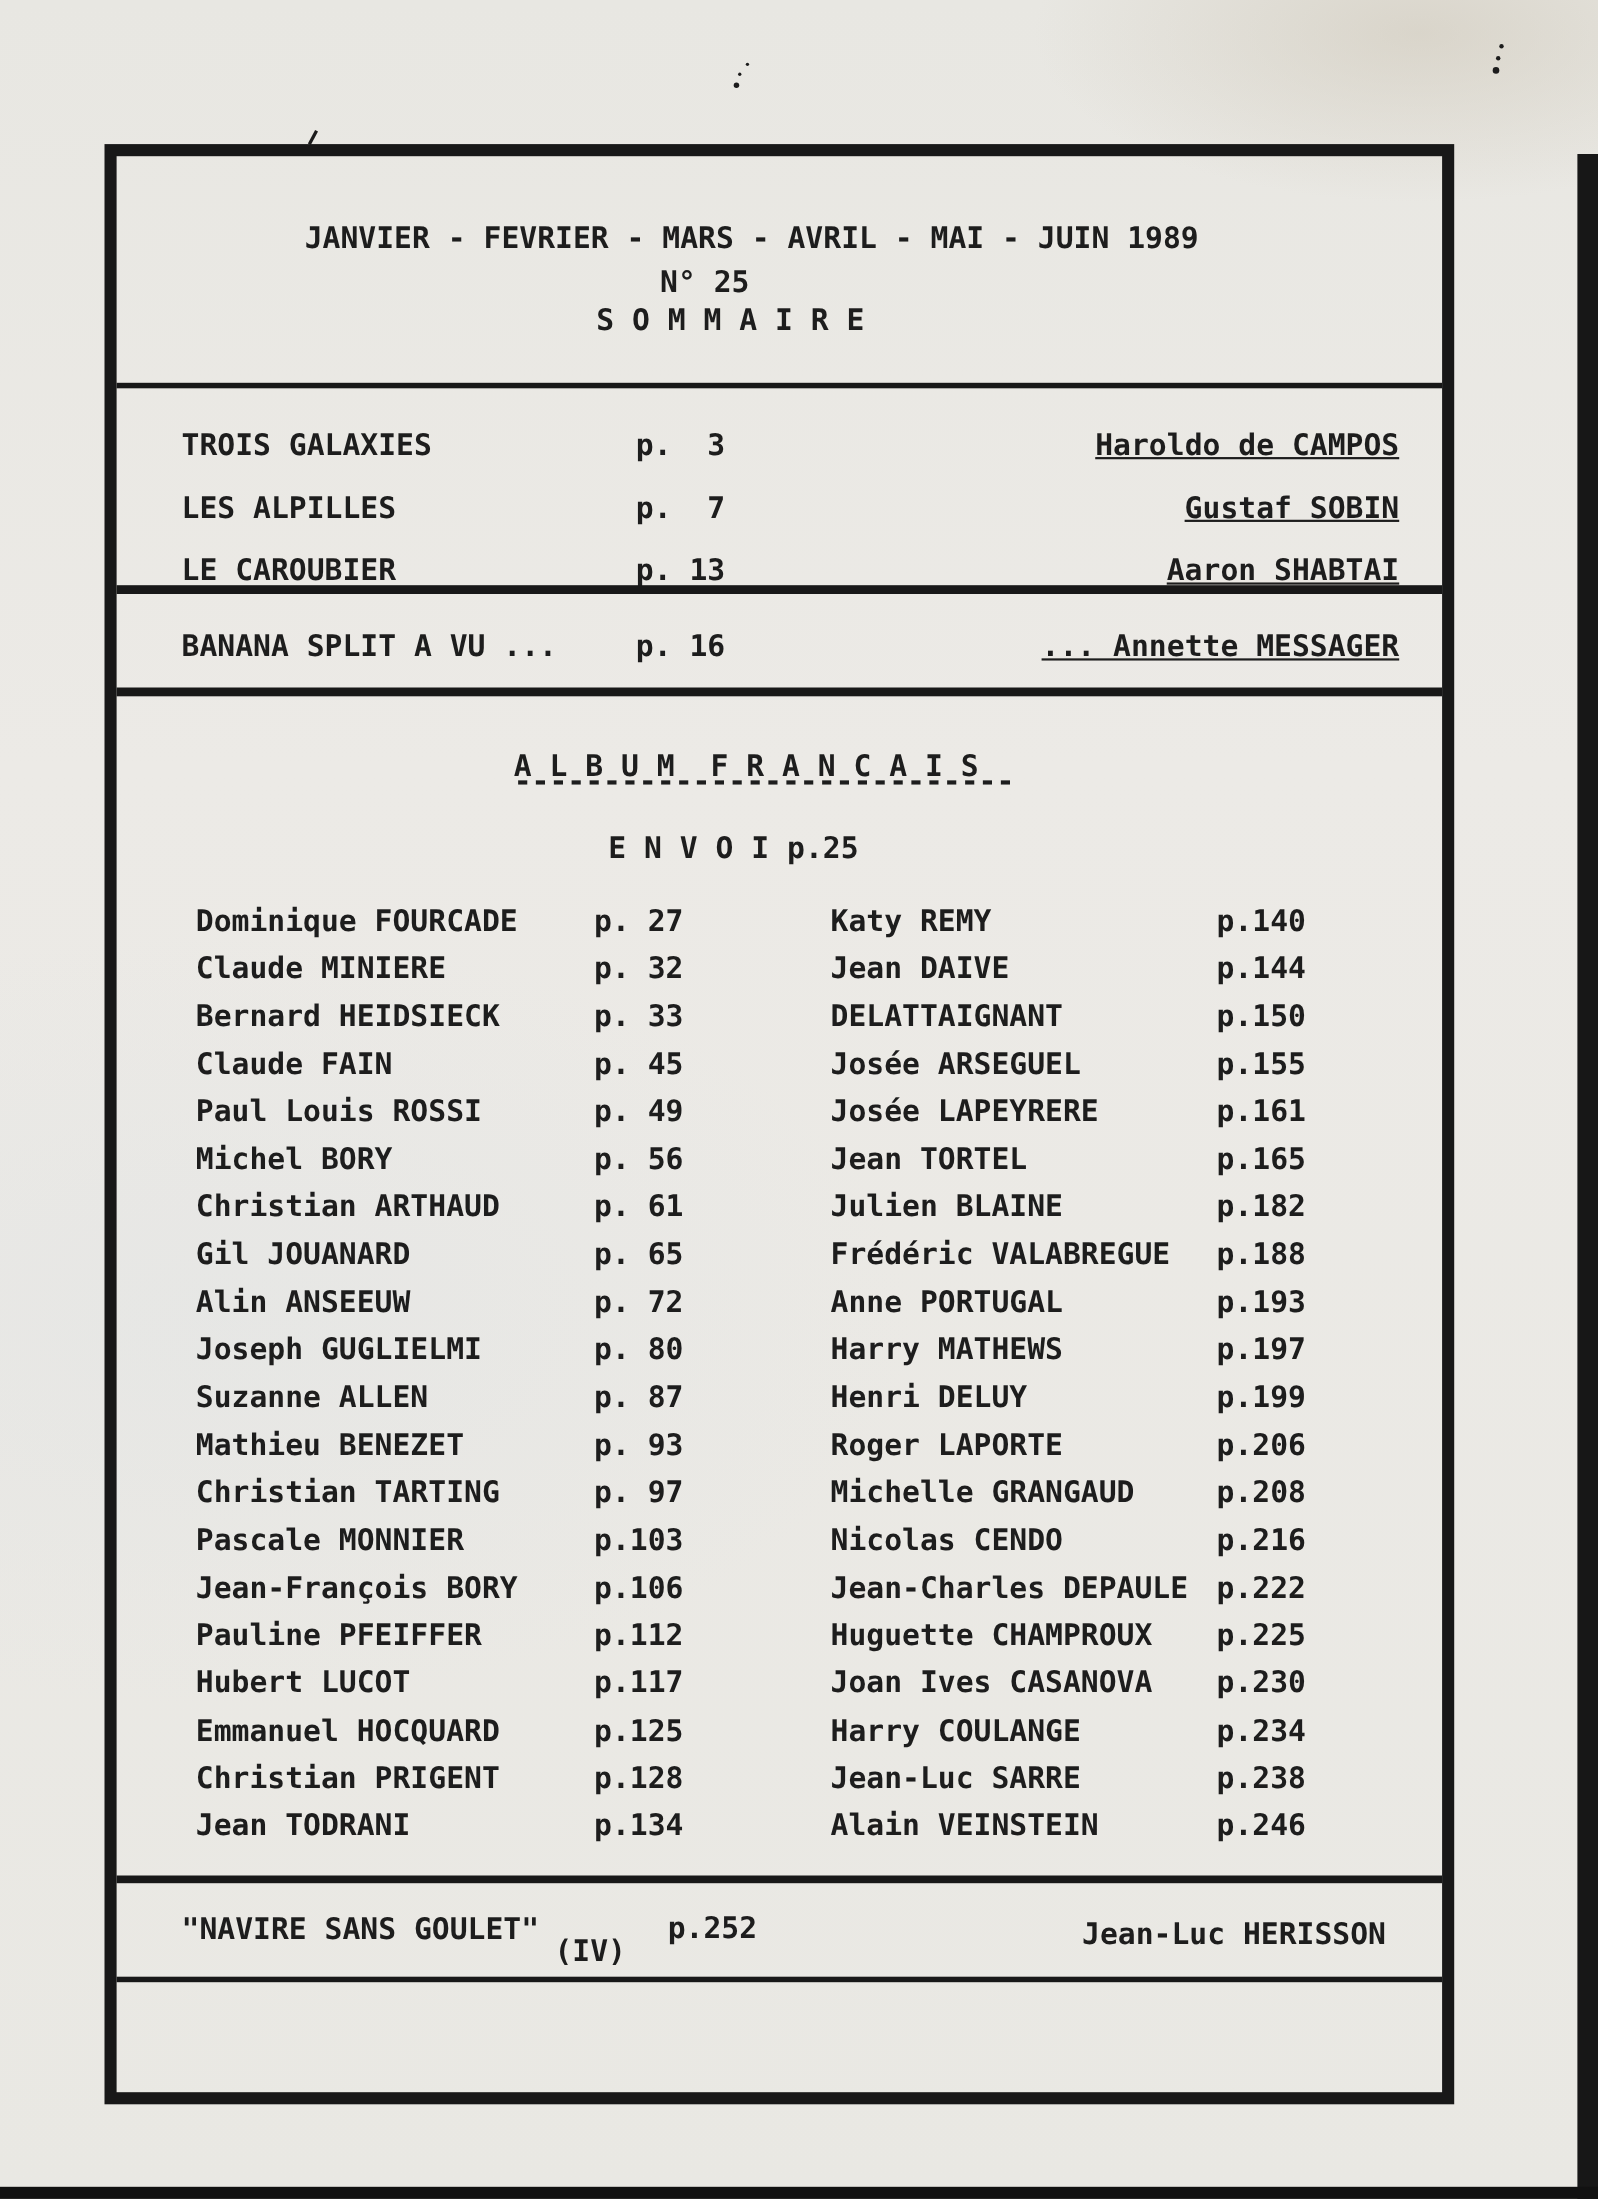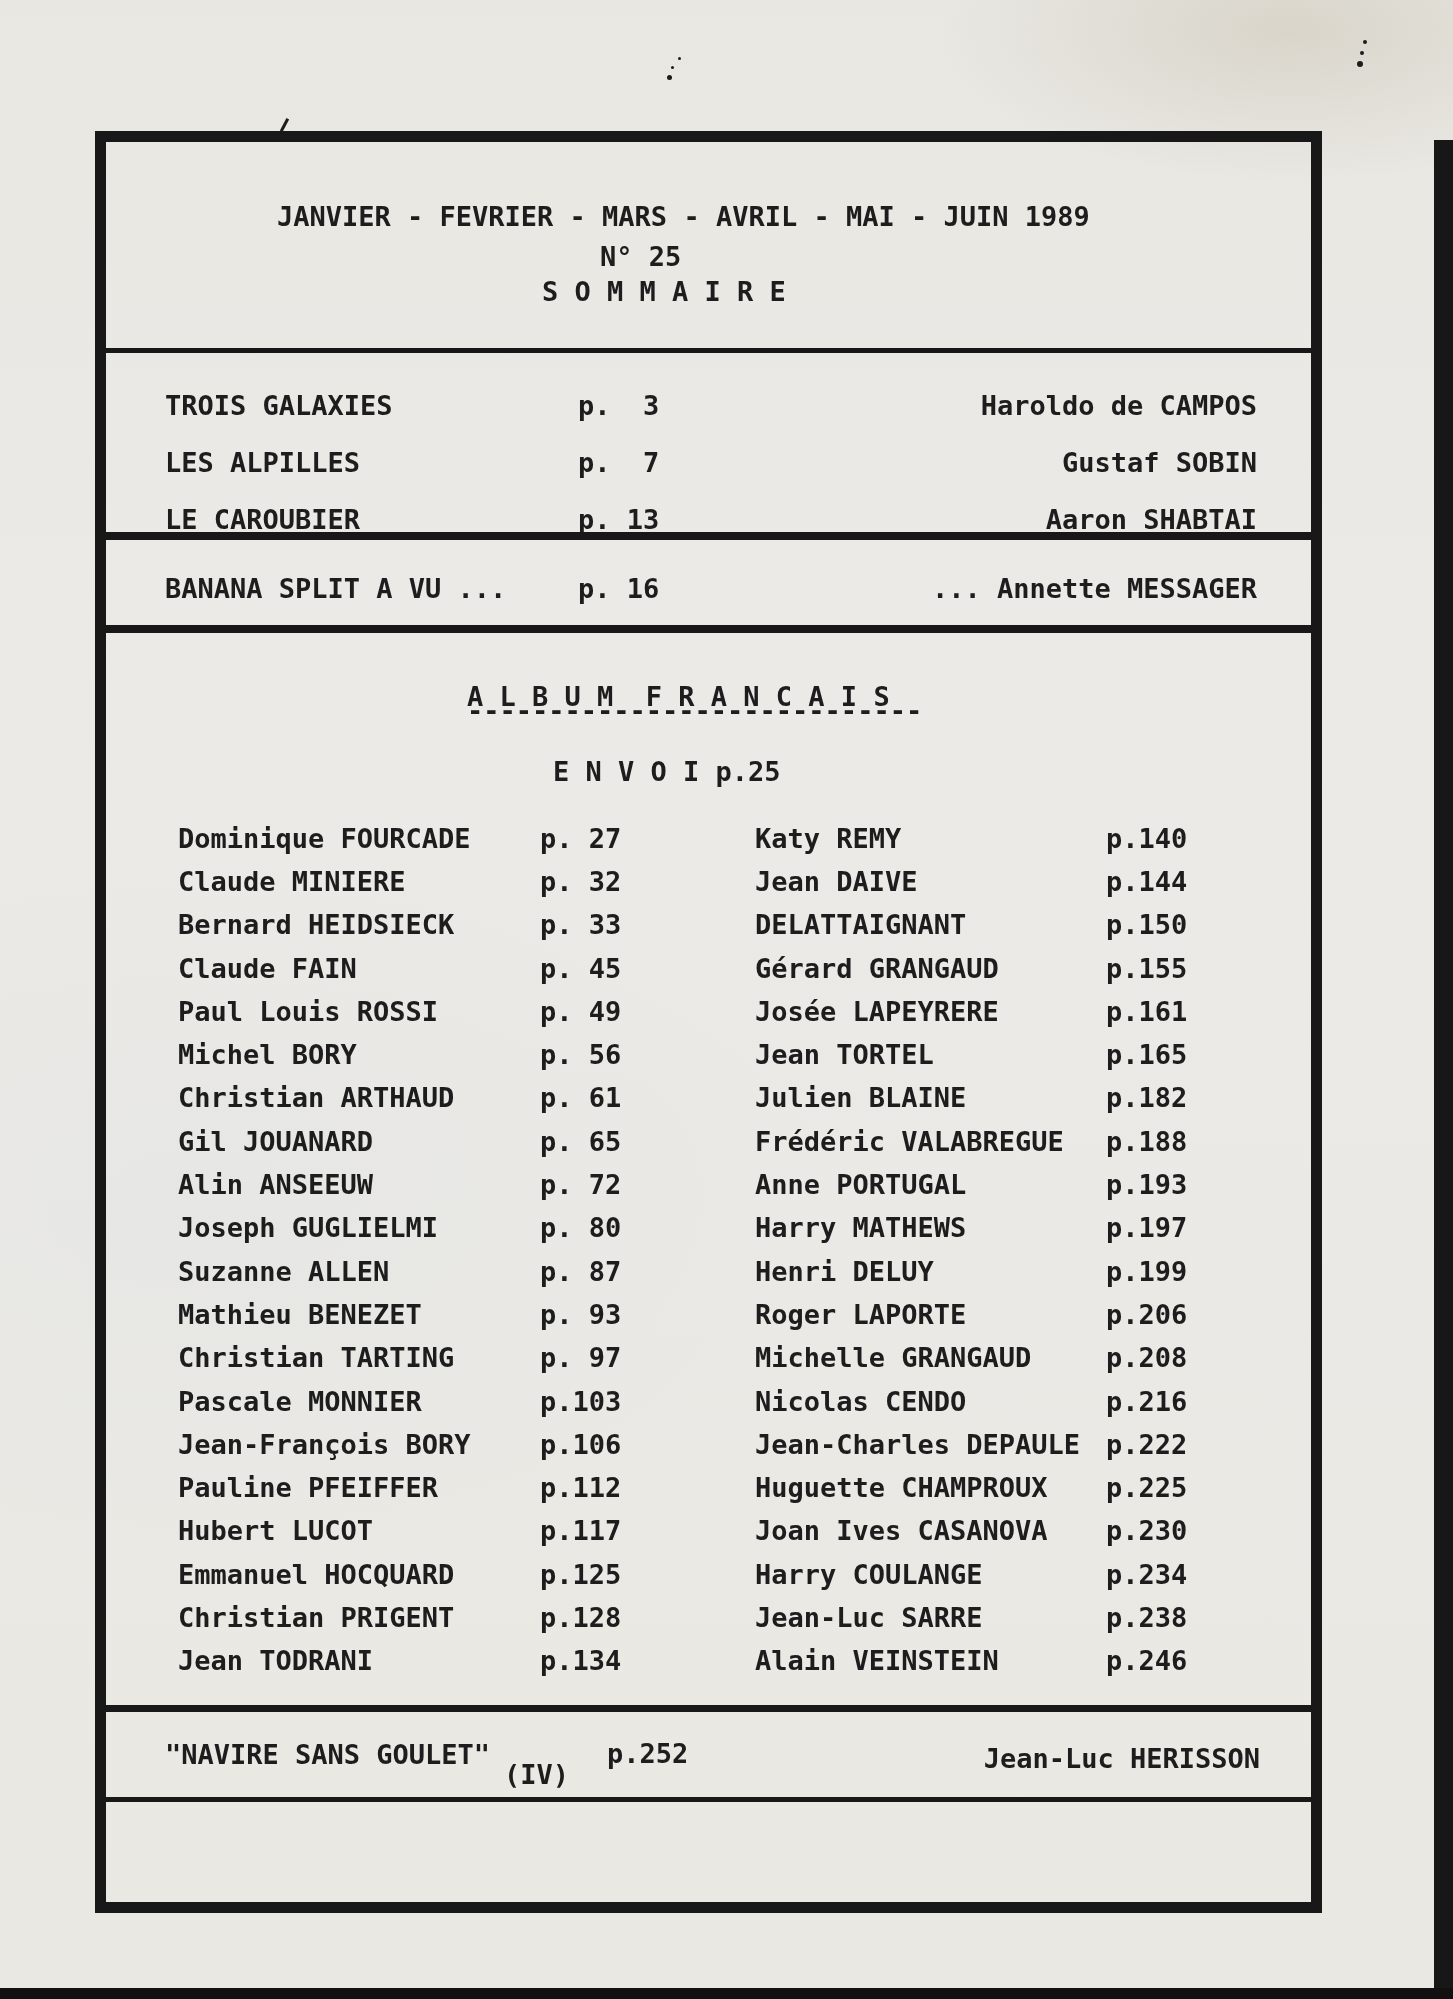--- a/index.html
+++ b/index.html
@@ -33,21 +33,21 @@
   
   .months{top:61px;left:171px;}
   .n25{top:101px;left:494px;}
   .sommaire{top:136px;left:436px;}
   
   .sec1{position:absolute;top:234px;left:0;right:0;}
   .srow{position:relative;height:57px;}
   .srow span{position:absolute;top:50%;transform:translateY(-50%);}
   .c-title{left:59px;}
   .c-page{left:472px;}
-  .c-author{right:54px;}
+  .c-author{right:39px;text-decoration:underline;}
   .sec-banana{position:absolute;top:417px;left:0;right:0;}
   
   .album-h{top:541px;left:361px;}
   .album-u{top:555px;left:361px;}
   .envoi{top:616px;left:447px;}
   .list{position:absolute;top:674px;}
   .lrow{position:relative;height:43.3px;}
   .lrow span{position:absolute;top:50%;transform:translateY(-50%);}
   .list-left{left:72px;width:560px;}
   .list-left .l-page{left:362px;}
@@ -237,21 +237,21 @@
           <span class="l-name">Jean DAIVE</span>
           <span class="l-page">p.144</span>
         </div>
 
         <div class="lrow">
           <span class="l-name">DELATTAIGNANT</span>
           <span class="l-page">p.150</span>
         </div>
 
         <div class="lrow">
-          <span class="l-name">Gérard GRANGAUD</span>
+          <span class="l-name">Josée ARSEGUEL</span>
           <span class="l-page">p.155</span>
         </div>
 
         <div class="lrow">
           <span class="l-name">Josée LAPEYRERE</span>
           <span class="l-page">p.161</span>
         </div>
 
         <div class="lrow">
           <span class="l-name">Jean TORTEL</span>

